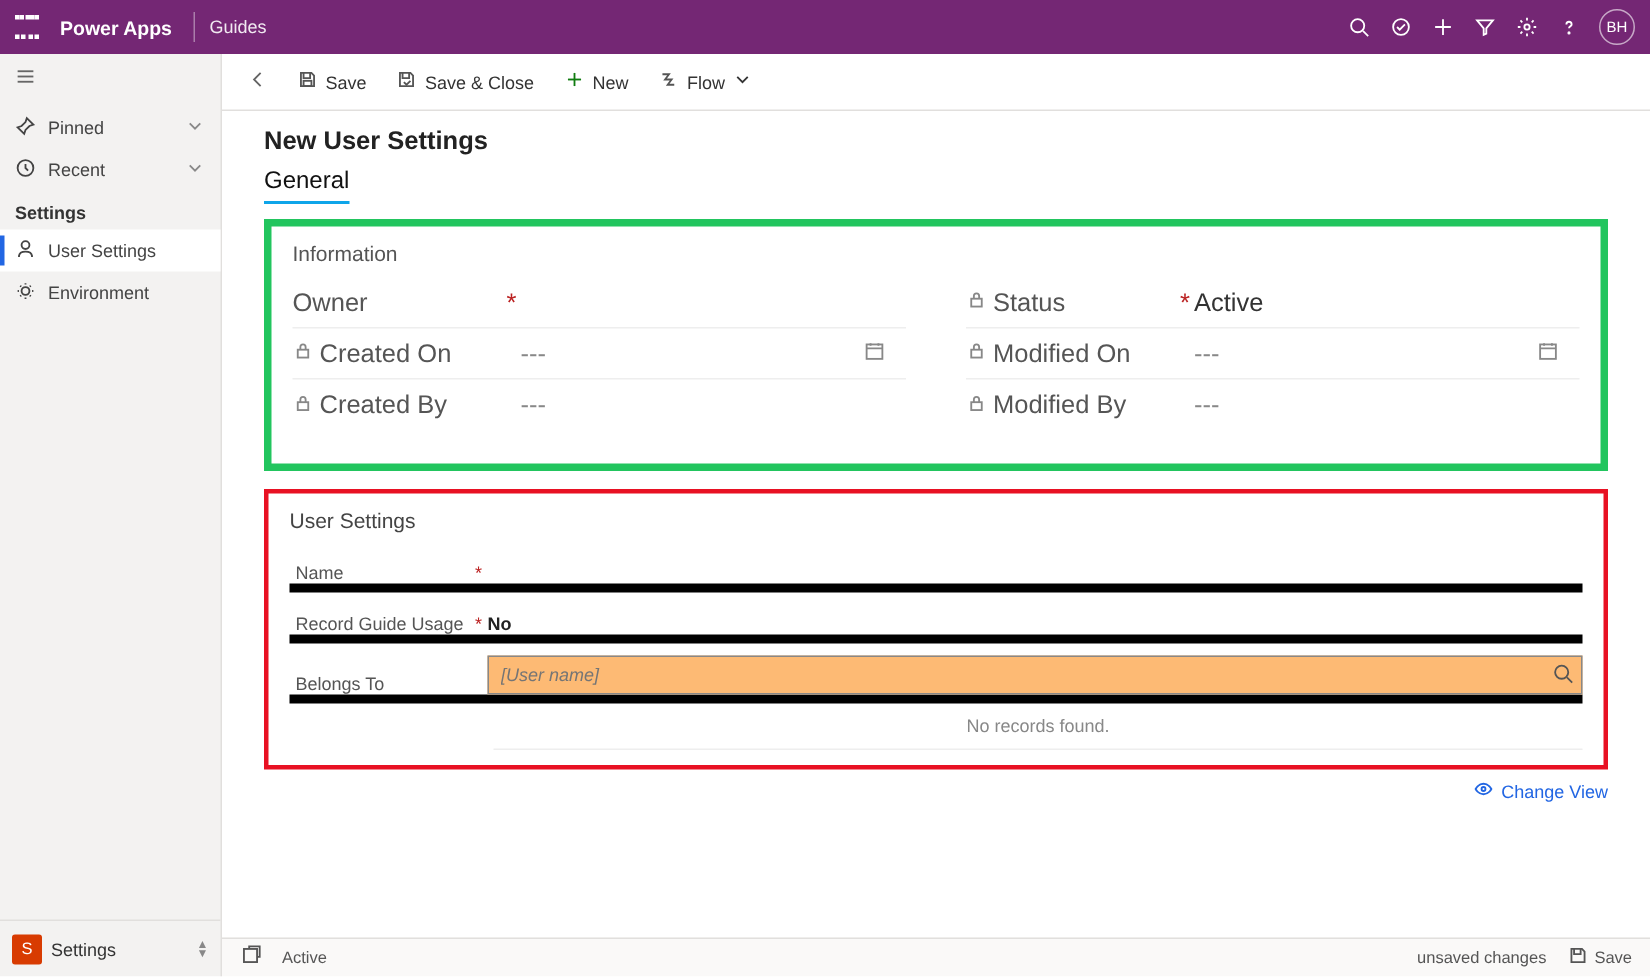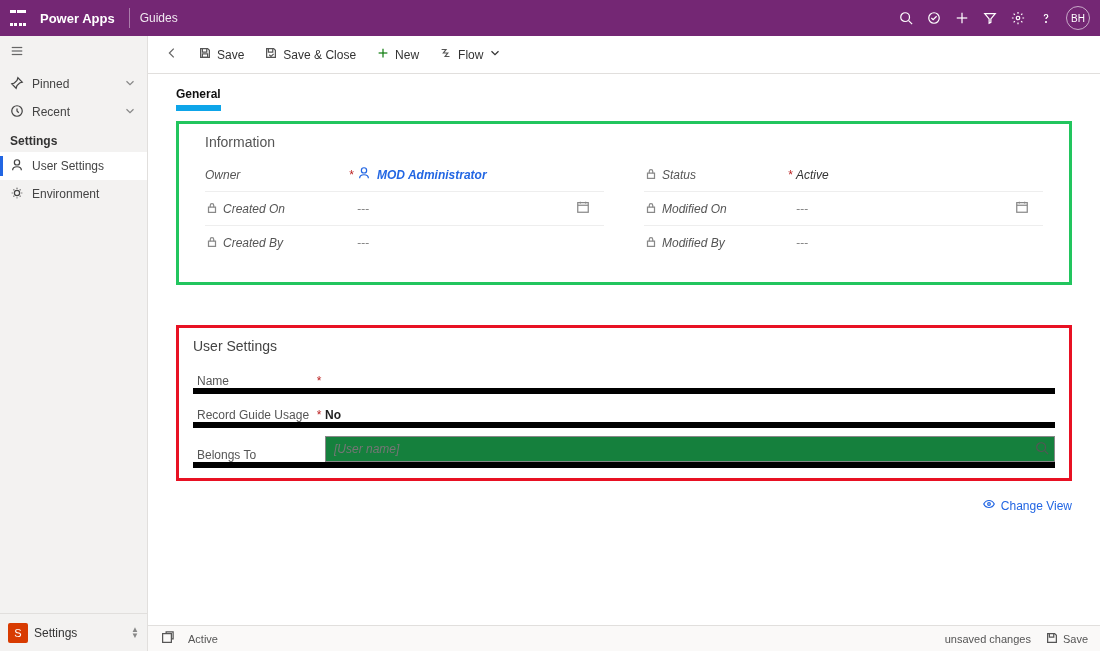--- a/index.html
+++ b/index.html
@@ -29,46 +29,46 @@
   .updown { margin-left: auto; color: #888; display: flex; flex-direction: column; line-height: 6px; font-size: 8px; }
   
   .main { flex: 1; display: flex; flex-direction: column; position: relative; border-radius: 32px; }
   .cmdbar { height: 38px; border-bottom: 1px solid #e1dfdd; display: flex; align-items: center; padding: 0 10px; gap: 4px; font-size: 12px; }
   .cmdbar .back { width: 28px; text-align: center; color: #666; cursor: pointer; }
   .cmd { display: flex; align-items: center; gap: 5px; padding: 4px 8px; cursor: pointer; color: #333; }
   .cmd .i-new { color: #107C10; }
   .cmd .i-save, .cmd .i-sc, .cmd .i-flow { color: #555; }
   .content { flex: 1; overflow: hidden; padding: 10px 28px 0 28px; position: relative; }
   .page-title { font-size: 17px; font-weight: 600; margin-bottom: 8px; color: #222; }
-  .tab { display: inline-block; font-size: 12px; font-weight: 700; color: #111; padding-bottom: 4px; border-bottom: 6px solid #0ea5e9; margin-bottom: 10px; cursor: pointer; }
-  .card { border: 3px solid #22c55e; padding: 10px 26px 22px; margin-bottom: 40px; position: relative; }
+  .tab { display: inline-block; font-size: 16px; font-weight: 400; color: #111; padding-bottom: 4px; border-bottom: 2px solid #0ea5e9; margin-bottom: 10px; cursor: pointer; }
+  .card { border: 5px solid #22c55e; padding: 10px 14px 22px; margin-bottom: 12px; position: relative; }
   .section-title { font-size: 14px; color: #555; margin-bottom: 8px; }
   .grid2 { display: flex; gap: 40px; }
   .col { flex: 1; }
-  .row { display: flex; align-items: center; border-bottom: 1px solid #eee; height: 34px; font-size: 12px; font-style: italic; }
+  .row { display: flex; align-items: center; border-bottom: 1px solid #eee; height: 34px; font-size: 17px; }
   .row:last-child { border-bottom: none; }
   .row .lbl { width: 140px; color: #555; display: flex; align-items: center; gap: 4px; }
   .row .req { width: 12px; color: #B22; text-align: center; }
   .row .val { flex: 1; display: flex; align-items: center; gap: 6px; color: #333; position: relative; }
   .val.link { color: #2266E3; font-weight: 600; }
   .val.dash { color: #888; }
   .cal-icon { margin-left: auto; color: #888; margin-right: 14px; }
   .lock { color: #888; font-size: 11px; }
   
   .hilite { border: 3px solid #E81123; padding: 10px 14px; }
   .us-title { font-size: 14px; color: #444; margin-bottom: 6px; }
   .us-row { display: flex; align-items: flex-end; border-bottom: 6px solid #000000; min-height: 34px; font-size: 12px; }
   .us-row .lbl { width: 120px; color: #555; padding-left: 4px; }
   .us-row .req { width: 12px; color: #B22; text-align: center; }
   .us-row .val { flex: 1; color: #222; font-weight: 600; }
   .lookup-wrap { flex: 1; position: relative; }
-  .lookup { width: 100%; height: 26px; border: 1px solid #888; padding: 0 26px 0 8px; font-size: 12px; font-style: italic; background: #15803d; }
+  .lookup { width: 100%; height: 26px; border: 1px solid #888; padding: 0 26px 0 8px; font-size: 12px; font-style: italic; background: #fdba74; }
   .lookup-search { position: absolute; right: 6px; top: 5px; color: #555; }
   .no-records { border-bottom: 1px solid #eee; text-align: center; font-size: 12px; color: #888; padding: 8px 0; margin-left: 136px; }
-  .change-view { text-align: right; margin-top: 16px; font-size: 12px; }
+  .change-view { text-align: right; margin-top: 6px; font-size: 12px; }
   .change-view a { color: #2266E3; text-decoration: none; display: inline-flex; align-items: center; gap: 5px; cursor: pointer; }
   
   .statusbar { height: 26px; border-top: 1px solid #e1dfdd; background: #faf9f8; display: flex; align-items: center; font-size: 11px; padding: 0 12px; color: #555; gap: 14px; }
   .statusbar .spacer { flex: 1; }
   .statusbar .sbtn { display: flex; align-items: center; gap: 4px; cursor: pointer; }
   svg { width: 14px; height: 14px; stroke-width: 1.4; fill: none; stroke: currentColor; }
 </style>
 </head>
 <body>
 
@@ -211,39 +211,33 @@
               <path d="M3 4h5l-3 4h5l-3 4h5"></path>
             </svg></span>
         <span>Flow</span>
         <span><svg viewBox="0 0 16 16">
               <path d="M4 6l4 4 4-4"></path>
             </svg></span>
       </div>
     </div>
 
     <div class="content">
+      <div class="page-title">New User Settings</div>
       <div class="tab">General</div>
 
       
       <div class="card">
         <div class="section-title">Information</div>
         <div class="grid2">
           <div class="col">
             <div class="row">
               <div class="lbl">
                   <span>Owner</span>
                 </div>
               <div class="req">*</div>
-              <div class="val link">
-                <span><svg viewBox="0 0 16 16" style="stroke:#2266E3">
-                      <circle cx="8" cy="5" r="3"></circle>
-                      <path d="M3 14c0-3 2-4 5-4s5 1 5 4"></path>
-                    </svg></span>
-                <span>MOD Administrator</span>
-              </div>
             </div>
             <div class="row">
               <div class="lbl">
                   <span class="lock"><svg viewBox="0 0 16 16">
                       <rect x="4" y="7" width="8" height="6"></rect>
                       <path d="M6 7V5a2 2 0 014 0v2"></path>
                     </svg></span>
                   <span>Created On</span>
                 </div>
               <div class="req"></div>
@@ -331,20 +325,21 @@
           <div class="lbl">Belongs To</div>
           <div class="req"></div>
           <div class="lookup-wrap">
             <input class="lookup" placeholder="[User name]" style="">
             <span class="lookup-search"><svg viewBox="0 0 16 16">
                   <circle cx="7" cy="7" r="5"></circle>
                   <line x1="11" y1="11" x2="15" y2="15"></line>
                 </svg></span>
           </div>
         </div>
+        <div class="no-records">No records found.</div>
       </div>
       <div class="change-view">
         <a>
           <span><svg viewBox="0 0 16 16" style="stroke:#2266E3">
                 <path d="M2 8s2-4 6-4 6 4 6 4-2 4-6 4-6-4-6-4z"></path>
                 <circle cx="8" cy="8" r="1.5"></circle>
               </svg></span>
           <span>Change View</span>
         </a>
       </div>

